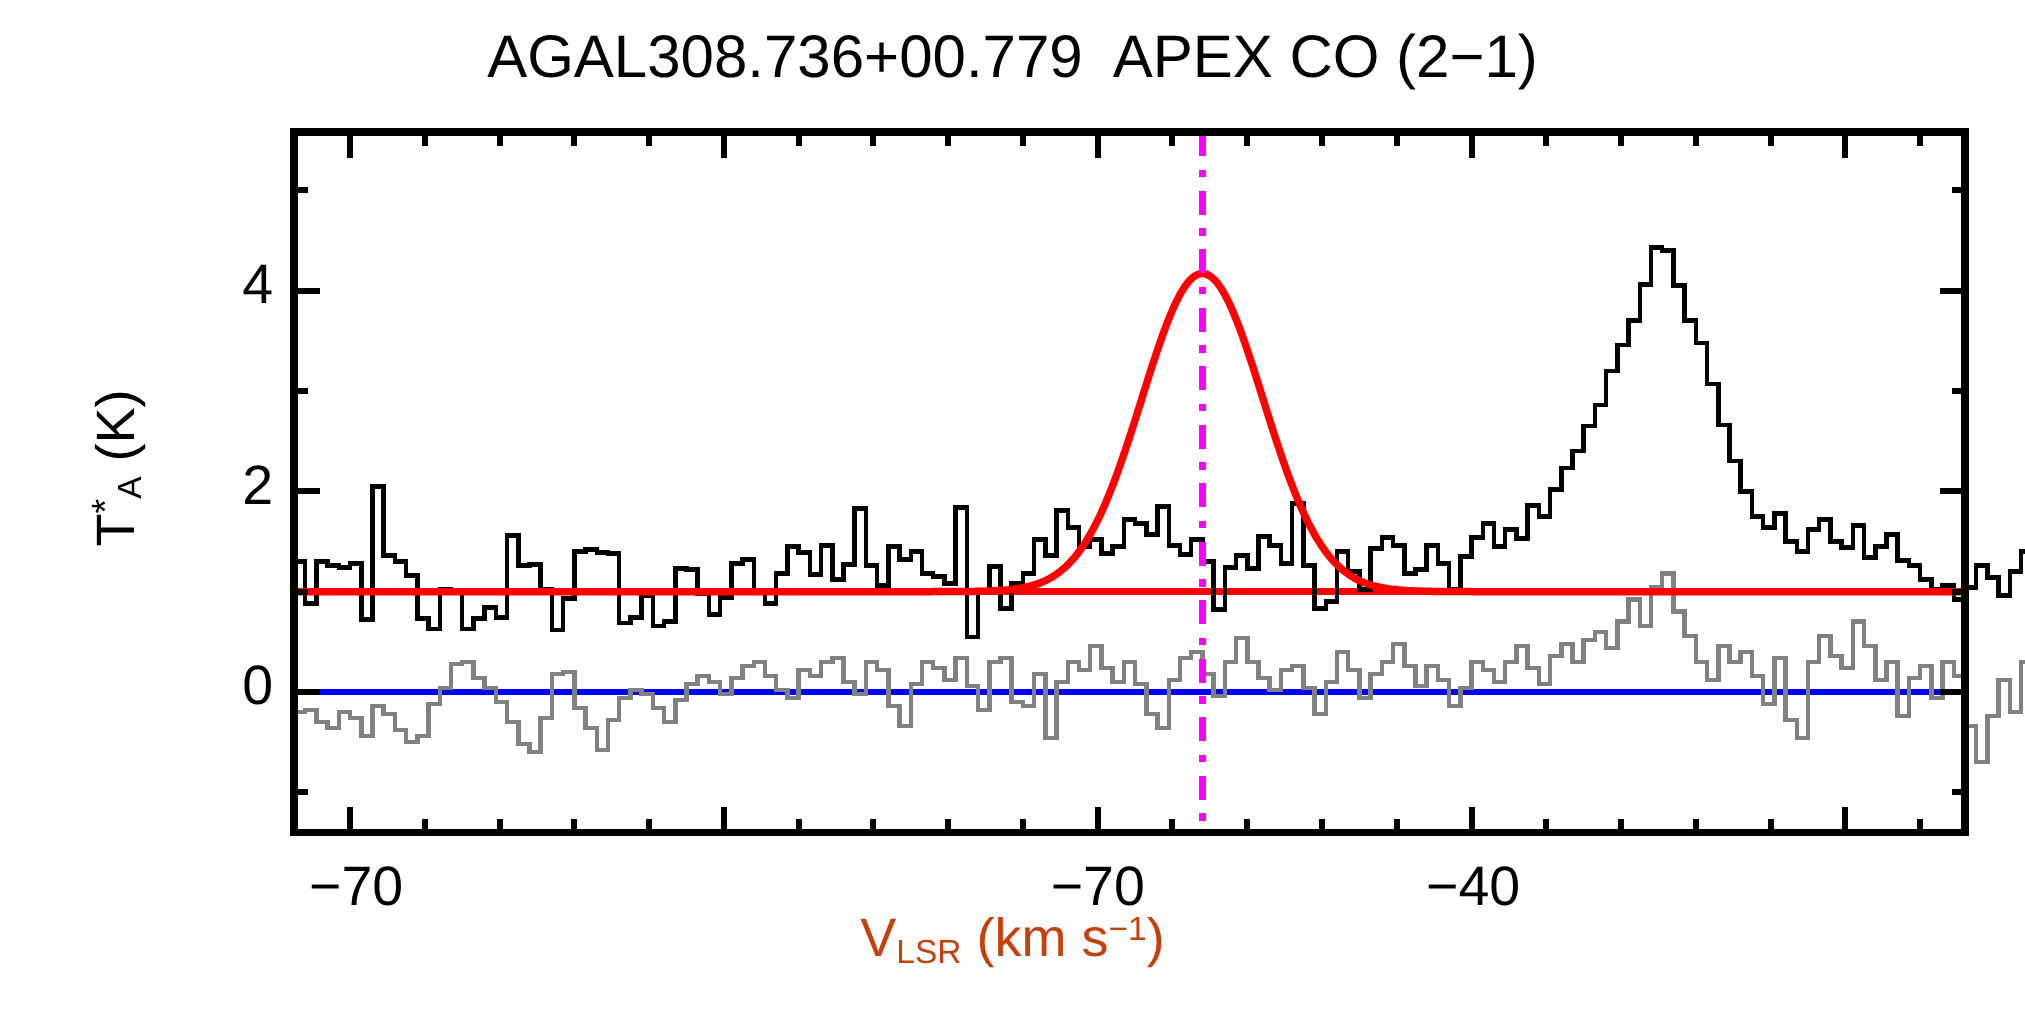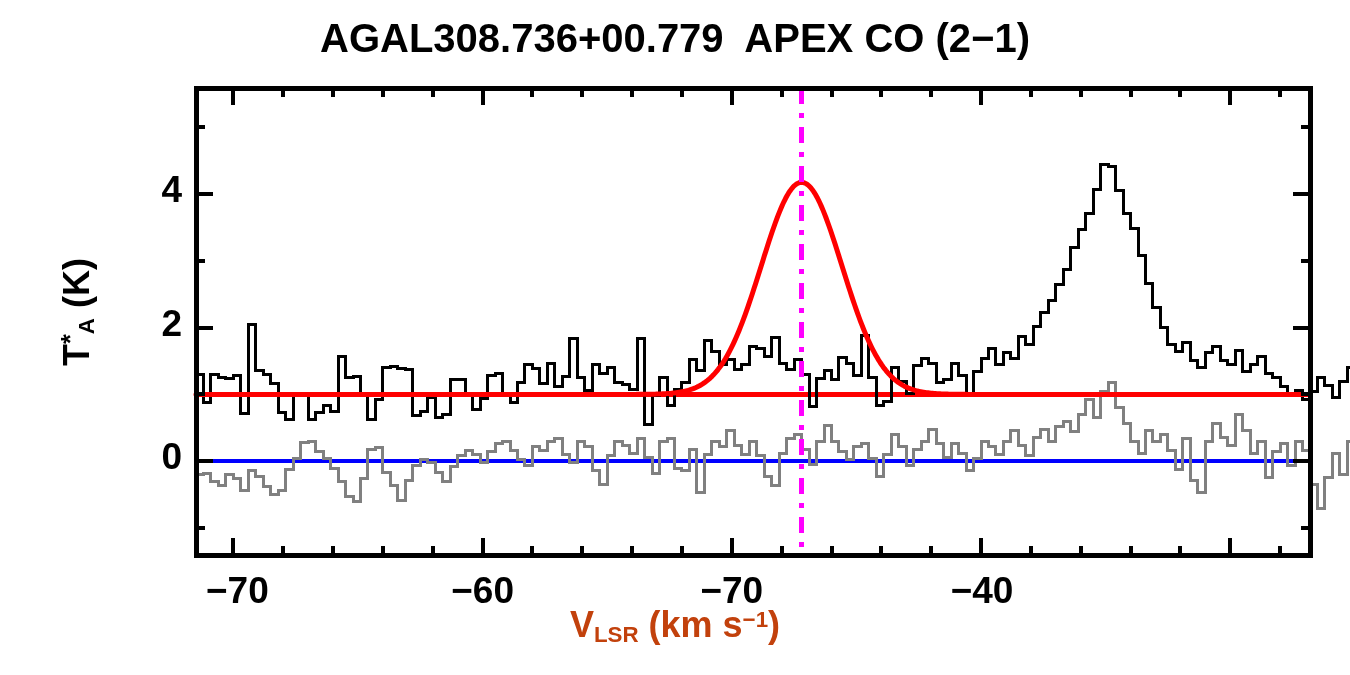--- a/index.html
+++ b/index.html
@@ -11,21 +11,20 @@
     width: 1350px;
     height: 675px;
     font-family: "Liberation Sans", sans-serif;
     overflow: hidden;
   }
   #figure {
     position: relative;
     width: 1350px;
     height: 505px;
     background: #ffffff;
-    font-weight: bold;
   }
   #plot-svg {
     position: absolute;
     left: 0;
     top: 0;
     width: 1350px;
     height: 675px;
     display: block;
   }
   #chart-title {
@@ -170,21 +169,20 @@
         <line x1="196" x2="213" y1="461.3323782234957" y2="461.3323782234957" stroke="#000" stroke-width="4"></line>
         <line x1="1310" x2="1293" y1="461.3323782234957" y2="461.3323782234957" stroke="#000" stroke-width="4"></line>
         <line x1="196" x2="213" y1="327.5214899713467" y2="327.5214899713467" stroke="#000" stroke-width="4"></line>
         <line x1="1310" x2="1293" y1="327.5214899713467" y2="327.5214899713467" stroke="#000" stroke-width="4"></line>
         <line x1="196" x2="213" y1="193.7106017191977" y2="193.7106017191977" stroke="#000" stroke-width="4"></line>
         <line x1="1310" x2="1293" y1="193.7106017191977" y2="193.7106017191977" stroke="#000" stroke-width="4"></line>
       </g>
   </svg>
 
   <div class="tick-label" id="xt0" style="top: 570px; left: 4px; width: 160px; text-align: center; transform: translateX(153.383px);">−70</div>
-  <div class="tick-label" id="xt1" style="top: 570px; left: 0px; width: 160px; text-align: center; transform: translateX(402.6px);">−60</div>
   <div class="tick-label" id="xt2" style="top: 570px; left: 0px; width: 160px; text-align: center; transform: translateX(651.817px);">−70</div>
   <div class="tick-label" id="xt3" style="top: 570px; left: 1px; width: 160px; text-align: center; transform: translateX(901.034px);">−40</div>
 
   <div class="tick-label" id="yt0" style="width: 60px; text-align: right; left: 122px; top: 436.332px;">0</div>
   <div class="tick-label" id="yt1" style="width: 60px; text-align: right; left: 122px; top: 302.521px;">2</div>
   <div class="tick-label" id="yt2" style="width: 60px; text-align: right; left: 122px; top: 168.711px;">4</div>
 
   <div id="xaxis-label"><span>V</span><sub>LSR</sub><span> (km s</span><sup>−1</sup><span>)</span></div>
 
   <div id="yaxis-label"><span>T</span><span class="supstar">*</span><sub>A</sub><span> (K)</span></div>

